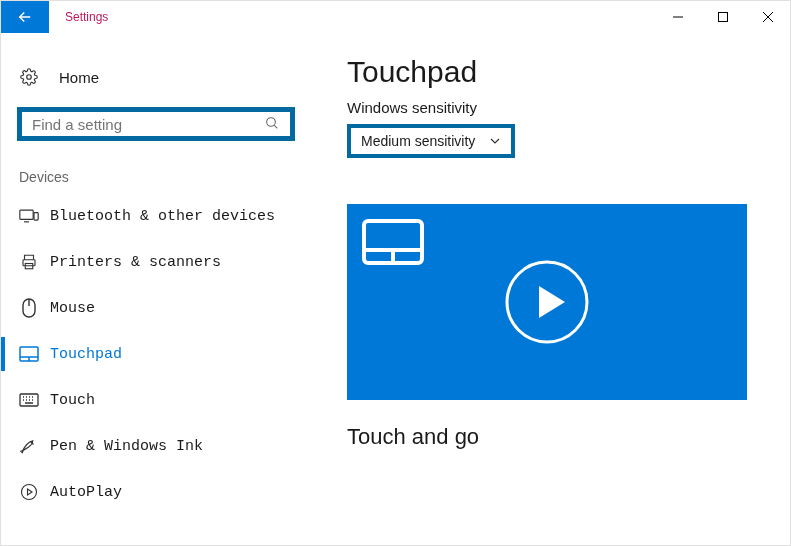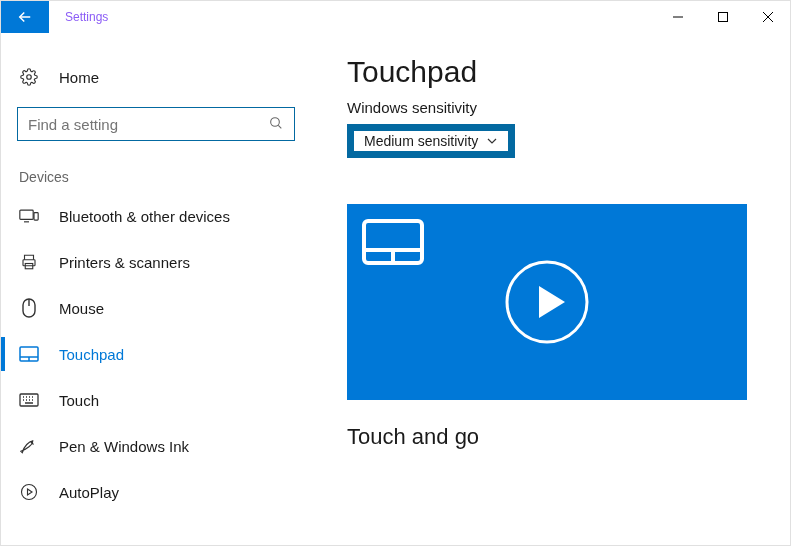--- a/index.html
+++ b/index.html
@@ -26,21 +26,21 @@
     justify-content: center;
     cursor: pointer;
   }
   .back-btn svg { stroke: #fff; }
   .title {
     flex: 0 0 auto;
     padding-left: 16px;
     display: flex;
     align-items: center;
     font-size: 12px;
-    color: #8b5cf6;
+    color: #be185d;
   }
   .chrome-spacer { flex: 1; }
   .chrome-btn {
     width: 45px;
     display: flex;
     align-items: center;
     justify-content: center;
     cursor: pointer;
   }
   .content {
@@ -56,21 +56,21 @@
     align-items: center;
     height: 40px;
     padding-left: 18px;
     gap: 20px;
     cursor: pointer;
   }
   .home-row .icon-slot { width: 20px; display:flex; justify-content:center; }
   .home-row .label { font-size: 15px; }
   .search-box {
     margin: 10px 16px 0 16px;
-    border: 1px solid #0369a1;
+    border: 5px solid #0369a1;
     height: 34px;
     display: flex;
     align-items: center;
     padding: 0 10px;
   }
   .search-box input {
     border: none;
     outline: none;
     flex: 1;
     font-size: 15px;
@@ -82,23 +82,24 @@
   .group-label {
     margin: 28px 0 8px 18px;
     font-size: 14px;
     color: #666;
   }
   .nav-item {
     display: flex;
     align-items: center;
     height: 46px;
     padding-left: 18px;
-    gap: 20px;
+    gap: 11px;
     cursor: pointer;
     position: relative;
+    font-family: Liberation Mono, monospace;
   }
   .nav-item .icon-slot {
     width: 20px;
     display: flex;
     justify-content: center;
     align-items: center;
   }
   .nav-item .label { font-size: 15px; }
   .nav-item.selected .label { color: #0078d7; }
   .nav-item.selected::before {
@@ -123,21 +124,21 @@
     color: #555;
     line-height: 1.45;
     margin-bottom: 26px;
     max-width: 400px;
   }
   .field-label {
     font-size: 15px;
     margin-bottom: 8px;
   }
   .dropdown {
-    border: 7px solid #0369a1;
+    border: 4px solid #0369a1;
     height: 34px;
     width: 168px;
     display: flex;
     align-items: center;
     justify-content: space-between;
     padding: 0 10px;
     font-size: 14px;
     cursor: pointer;
     margin-bottom: 46px;
   }

